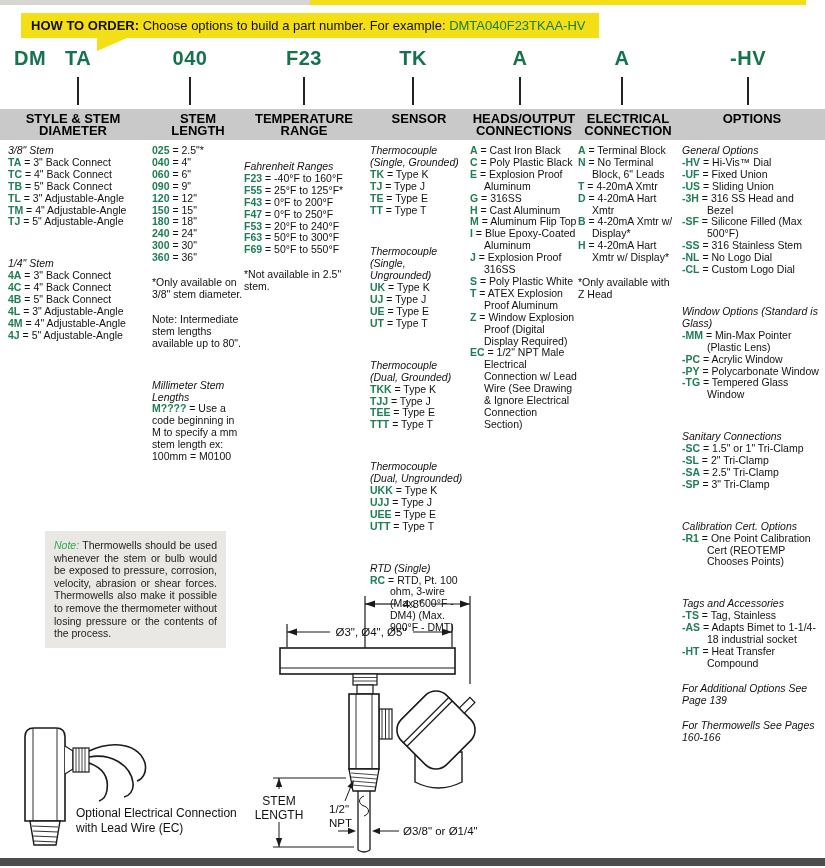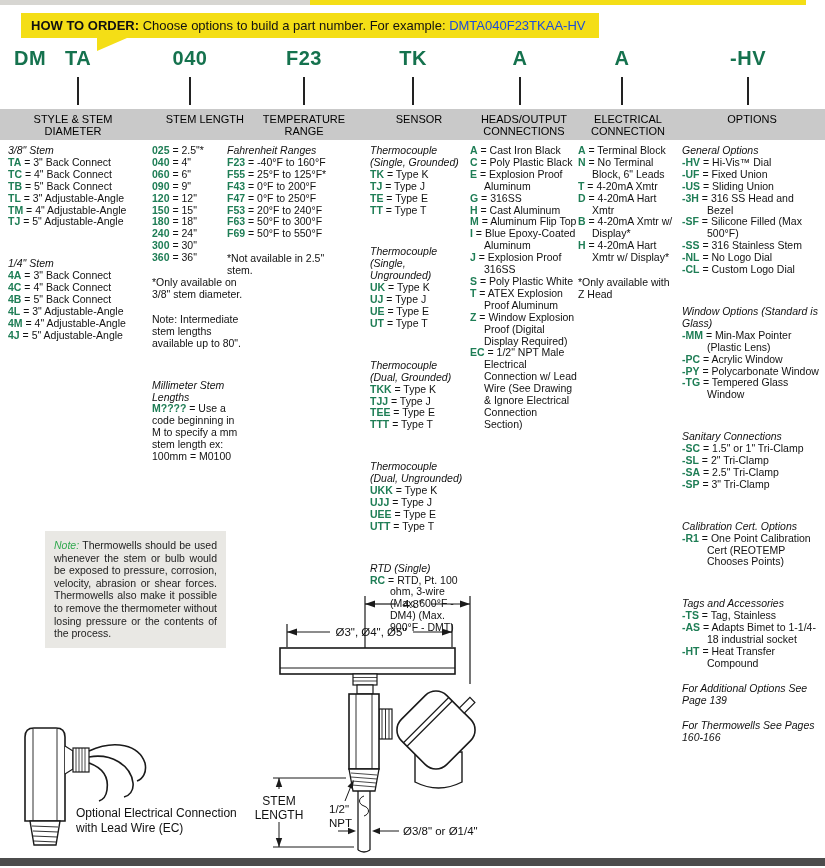--- a/index.html
+++ b/index.html
@@ -5,27 +5,27 @@
   *{margin:0;padding:0;box-sizing:border-box}
   html,body{background:#fff}
   body{font-family:"Liberation Sans",sans-serif;color:#111}
   #page{position:relative;width:825px;height:868px;background:#fff;overflow:hidden}
   .abs{position:absolute}
   #top-strip-gray{left:0;top:0;width:310px;height:5px;background:#d7d6d2}
   #top-strip-yellow{left:310px;top:0;width:496px;height:5px;background:#f4de16}
   #banner{left:21px;top:13px;height:25px;background:#f4de16;font-size:13px;line-height:25px;
           padding:0 14px 0 10px;white-space:nowrap}
   #banner b{font-weight:bold}
-  #banner .example{color:#1d4ed8}
+  #banner .example{color:#15803d}
   #banner-tail{left:97px;top:38px;width:0;height:0;border-top:13px solid #f4de16;border-right:30px solid transparent}
   .part-code{position:absolute;top:47px;transform:translateX(-50%);font-size:20px;font-weight:bold;
              color:#15724e;letter-spacing:.5px;white-space:nowrap}
   .connector{position:absolute;top:77px;width:2px;height:28px;background:#222;transform:translateX(-50%)}
   #header-bar{left:0;top:109px;width:825px;height:31px;background:#c9c9c9}
-  .header-cell{position:absolute;top:4px;font-size:11px;font-weight:normal;line-height:12px;
+  .header-cell{position:absolute;top:4px;font-size:13px;font-weight:bold;line-height:12px;
                text-align:center;color:#000}
   .col{position:absolute;top:145px;font-size:10.5px;line-height:11.9px}
   .heading{font-style:italic;margin-top:30px}
   .heading.first{margin-top:0}
   .note{margin-top:13px}
   .note.italic{font-style:italic}
   .item{padding-left:20px;text-indent:-20px}
   .col-2 .item{padding-left:0;text-indent:0}
   .col-5 .item,.col-6 .item{padding-left:14px;text-indent:-14px}
   .col-7 .item{padding-left:25px;text-indent:-25px}
@@ -68,21 +68,21 @@
       <div class="connector" style="left: 190px;"></div>
       <div class="connector" style="left: 304px;"></div>
       <div class="connector" style="left: 413px;"></div>
       <div class="connector" style="left: 520px;"></div>
       <div class="connector" style="left: 622px;"></div>
       <div class="connector" style="left: 748px;"></div>
     </div>
 
   <div class="abs" id="header-bar">
       <div class="header-cell" style="left: 8px; width: 130px;">STYLE &amp; STEM DIAMETER</div>
-      <div class="header-cell" style="left: 152px; width: 92px; text-align: right;">STEM LENGTH</div>
+      <div class="header-cell" style="left: 152px; width: 92px;">STEM LENGTH</div>
       <div class="header-cell" style="left: 244px; width: 120px;">TEMPERATURE RANGE</div>
       <div class="header-cell" style="left: 370px; width: 98px;">SENSOR</div>
       <div class="header-cell" style="left: 470px; width: 108px;">HEADS/OUTPUT CONNECTIONS</div>
       <div class="header-cell" style="left: 578px; width: 100px;">ELECTRICAL CONNECTION</div>
       <div class="header-cell" style="left: 682px; width: 140px; text-align: center;">OPTIONS</div>
     </div>
 
   <div id="columns">
       <div class="col col-1" style="left: 8px; width: 130px;">
         <div class="heading first">3/8" Stem</div>
@@ -109,21 +109,21 @@
         <div class="item"><span class="code">150</span> = 15"</div>
         <div class="item"><span class="code">180</span> = 18"</div>
         <div class="item"><span class="code">240</span> = 24"</div>
         <div class="item"><span class="code">300</span> = 30"</div>
         <div class="item"><span class="code">360</span> = 36"</div>
         <div class="note">*Only available on 3/8" stem diameter.</div>
         <div class="note">Note: Intermediate stem lengths available up to 80".</div>
         <div class="heading">Millimeter Stem Lengths</div>
         <div class="item"><span class="code">M????</span> = Use a code beginning in M to specify a mm stem length ex: 100mm = M0100</div>
       </div>
-      <div class="col col-3" style="left: 227px; width: 120px;">
+      <div class="col col-3" style="left: 244px; width: 120px; margin-top: 16px;">
         <div class="heading first">Fahrenheit Ranges</div>
         <div class="item"><span class="code">F23</span> = -40°F to 160°F</div>
         <div class="item"><span class="code">F55</span> = 25°F to 125°F*</div>
         <div class="item"><span class="code">F43</span> = 0°F to 200°F</div>
         <div class="item"><span class="code">F47</span> = 0°F to 250°F</div>
         <div class="item"><span class="code">F53</span> = 20°F to 240°F</div>
         <div class="item"><span class="code">F63</span> = 50°F to 300°F</div>
         <div class="item"><span class="code">F69</span> = 50°F to 550°F</div>
         <div class="note">*Not available in 2.5" stem.</div>
       </div>

